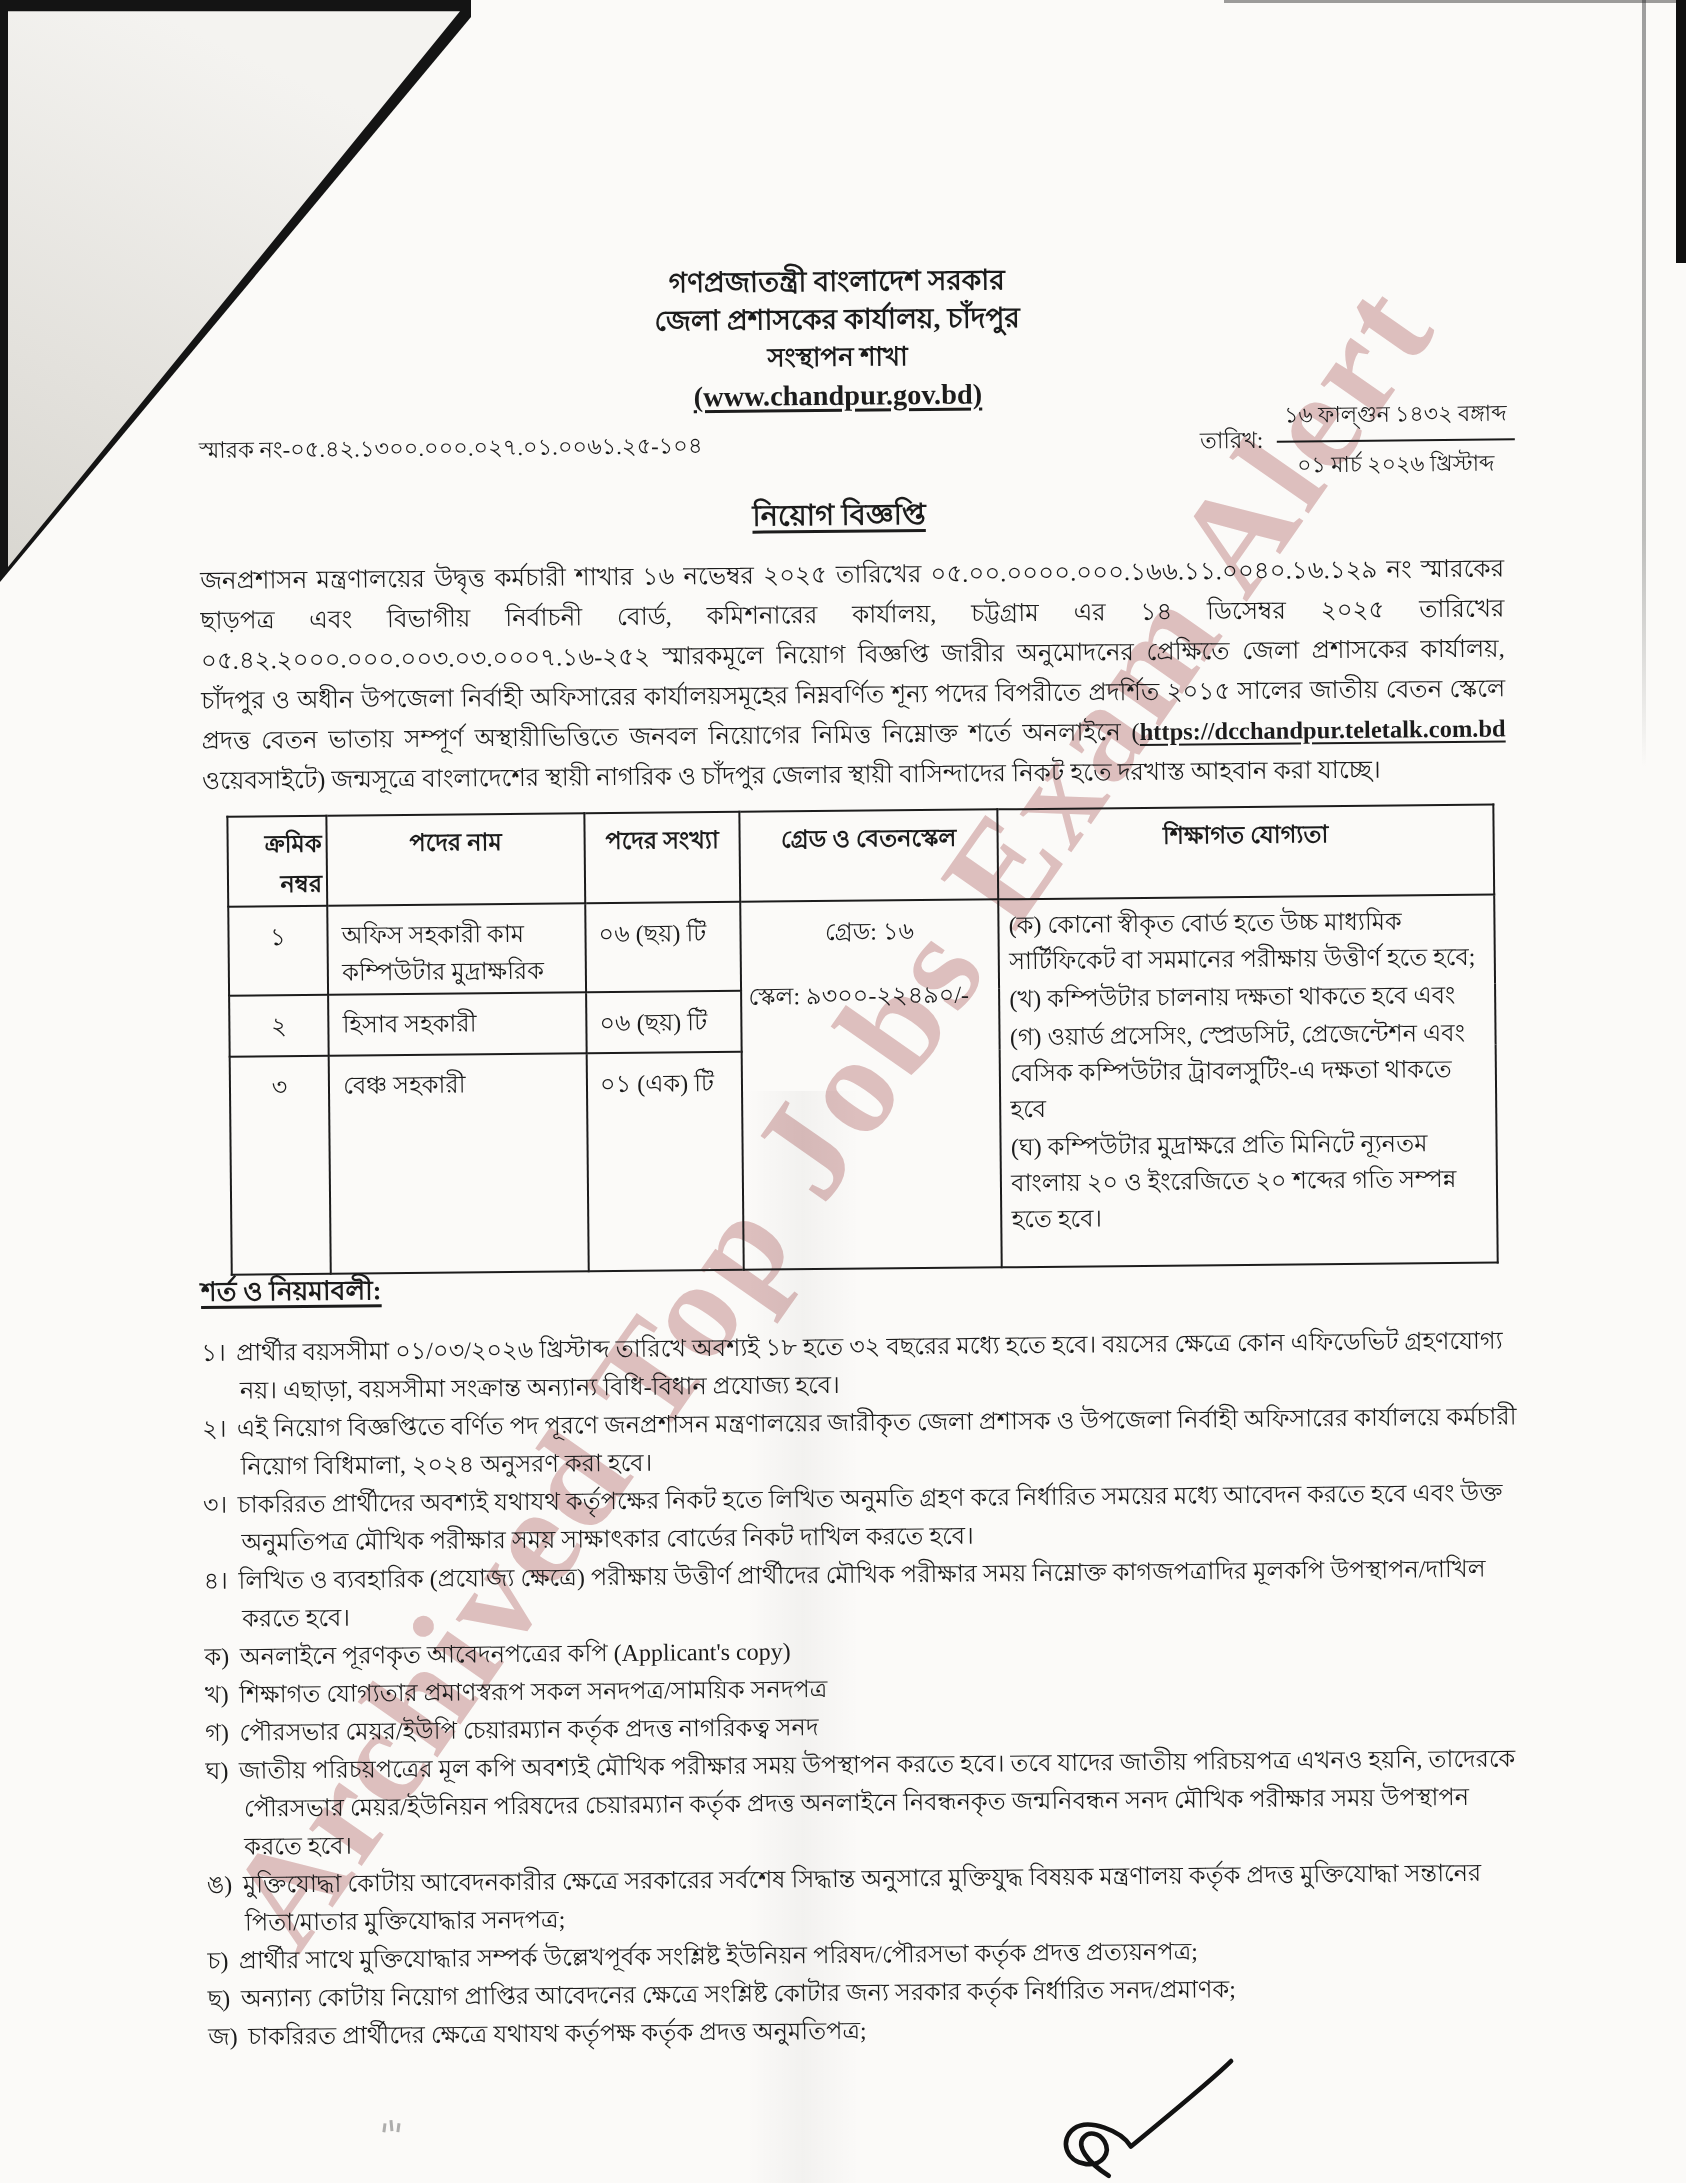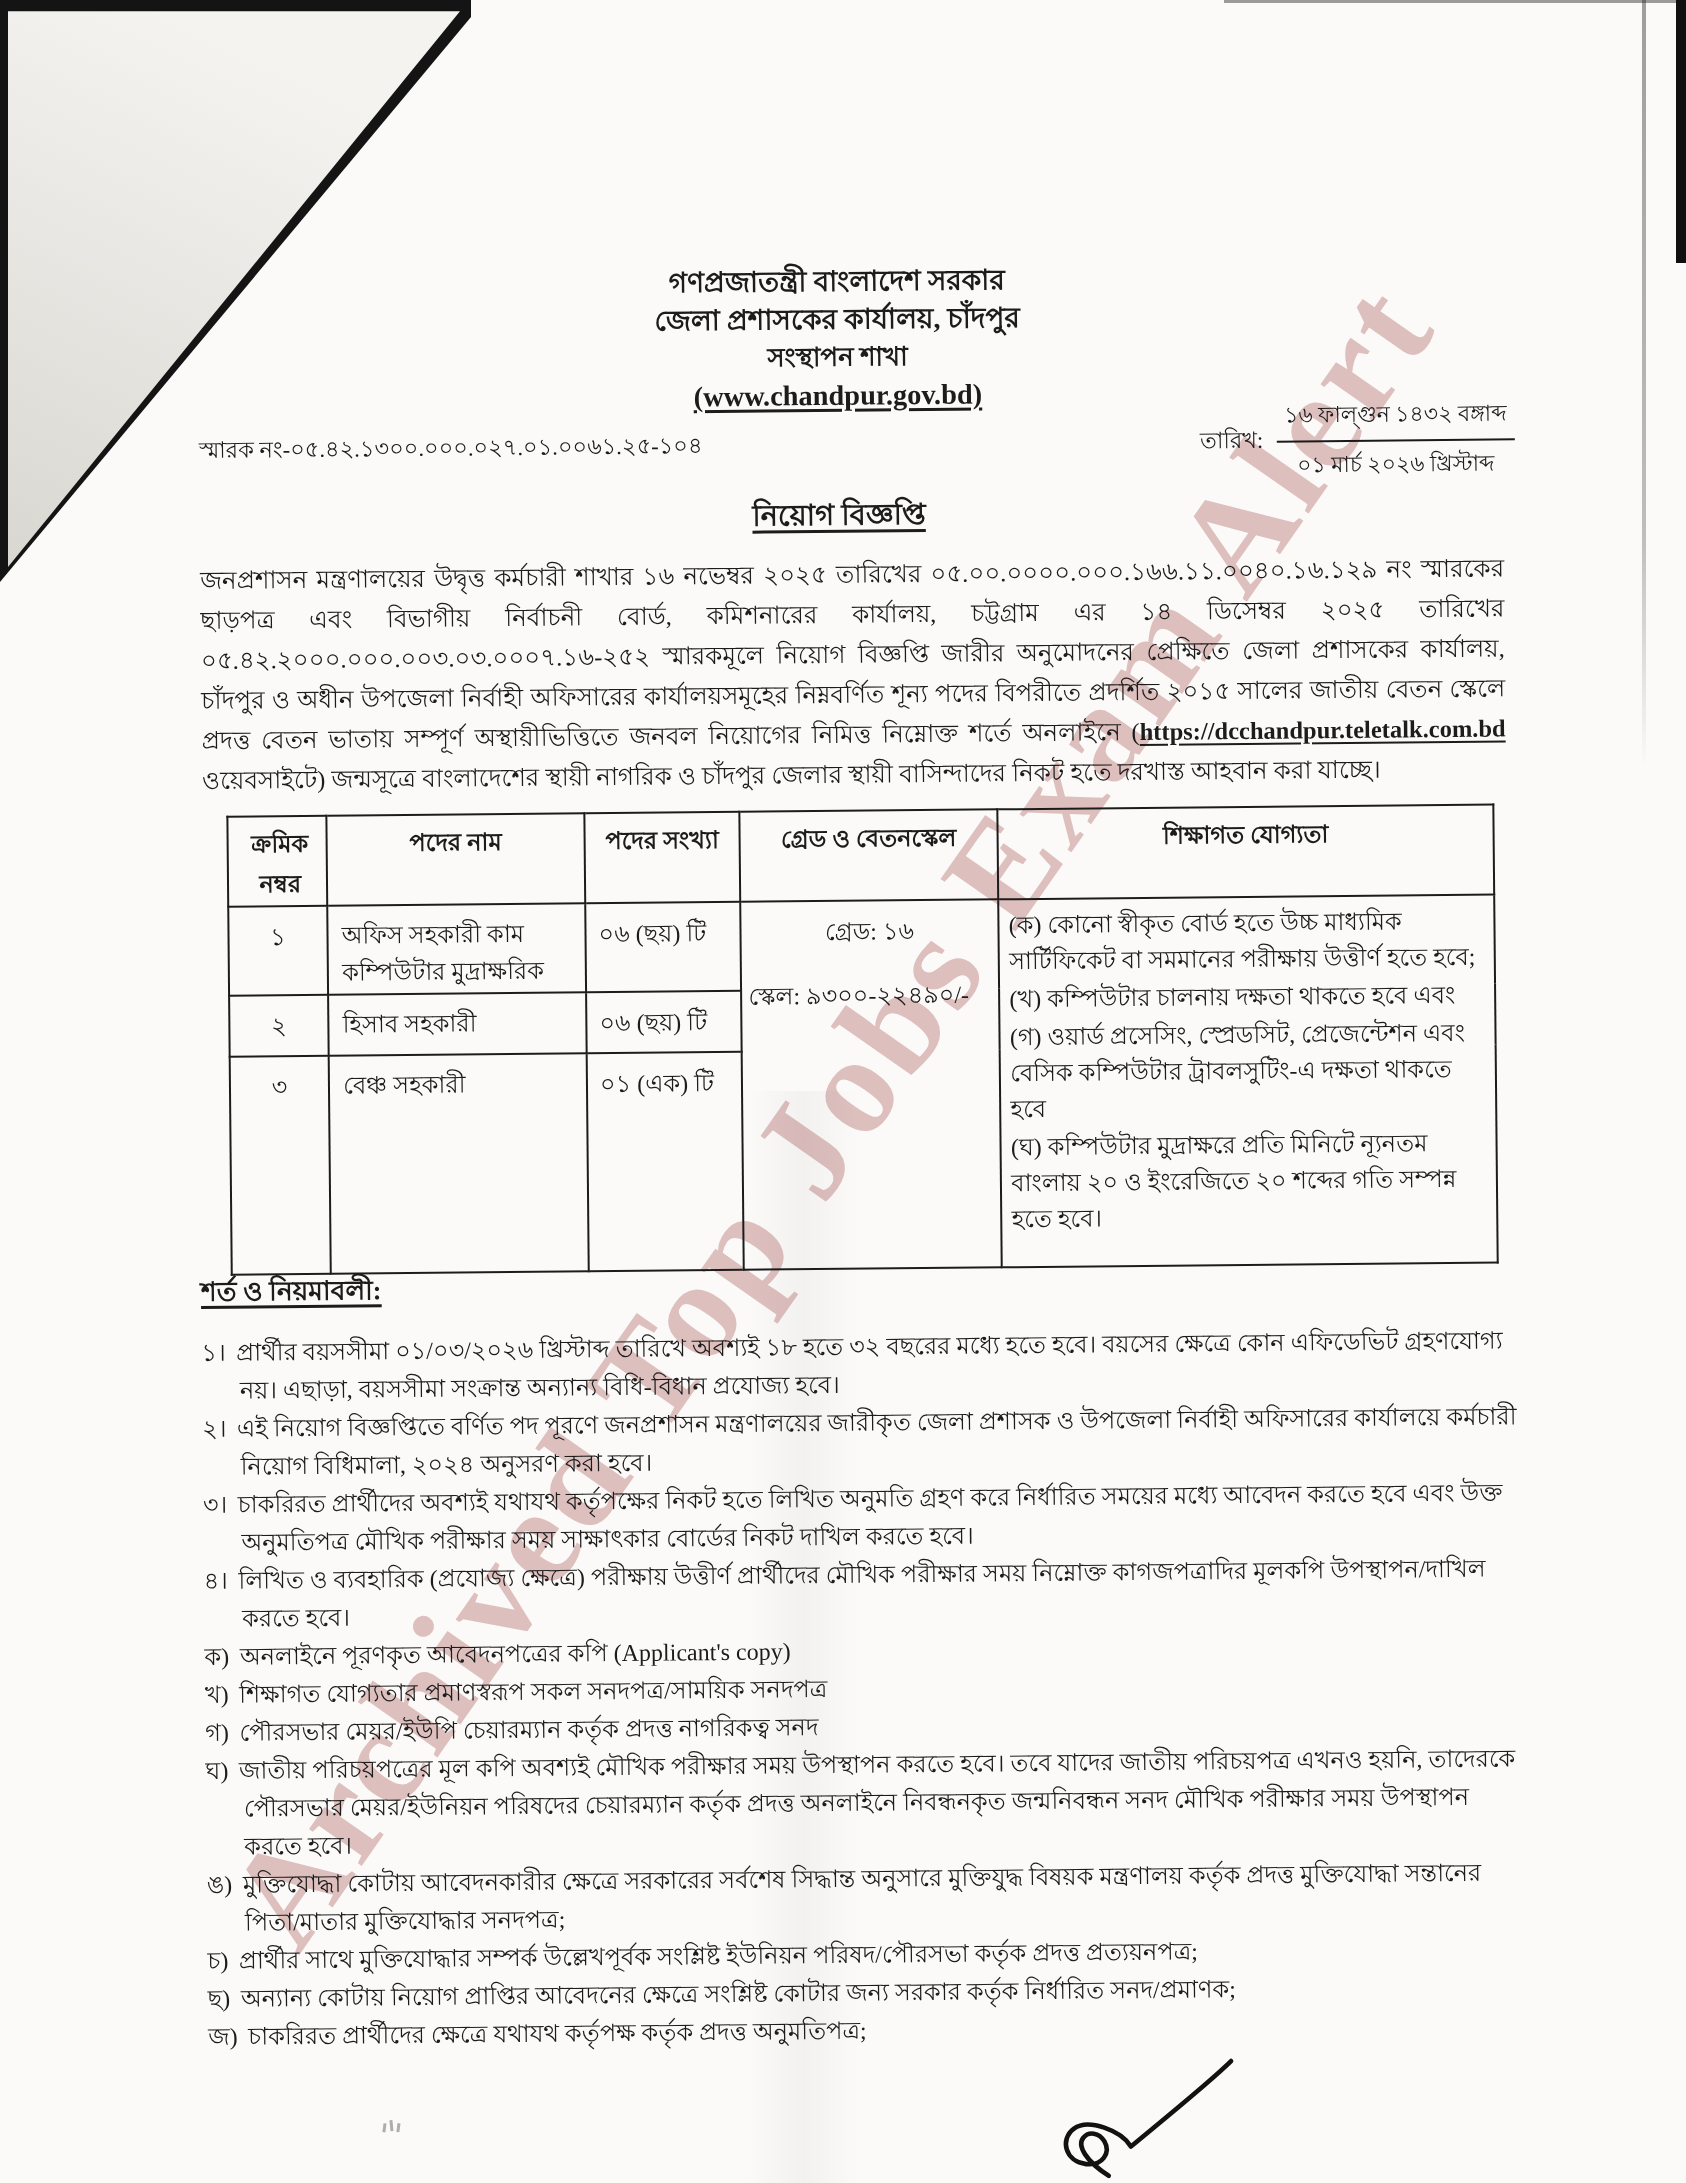--- a/index.html
+++ b/index.html
@@ -73,21 +73,21 @@
     position:absolute;top:809px;left:228px;width:1267px;
     border-collapse:collapse;table-layout:fixed;
     font-size:24px;
   }
   table.jobs th,table.jobs td{
     border:2px solid #1c1c1c;vertical-align:top;
   }
   table.jobs thead tr{height:79px;}
   tr.r1{height:89px;} tr.r2{height:61px;} tr.r3{height:218px;}
   th{font-weight:600;text-align:center;padding-top:8px;}
-  th.h-serial{text-align:center;padding:8px 4px 0 9.3px;}
+  th.h-serial{text-align:right;padding:8px 4px 0 9.3px;}
   td.serial{text-align:center;padding-top:10.6px;}
   td.post{padding:10.6px 5.3px 0 13.2px;line-height:37px;}
   td.count{padding:10.6px 0 0 12px;}
   td.grade{padding-top:10.6px;}
   td.grade .g1{text-align:center;}
   td.grade .g2{text-align:left;padding-left:5.3px;margin-top:24px;}
   td.qual{padding:5.3px 9.3px 0 9.3px;line-height:36px;}
   td.qual p{margin:2px 0;}
   
   .terms-heading{

